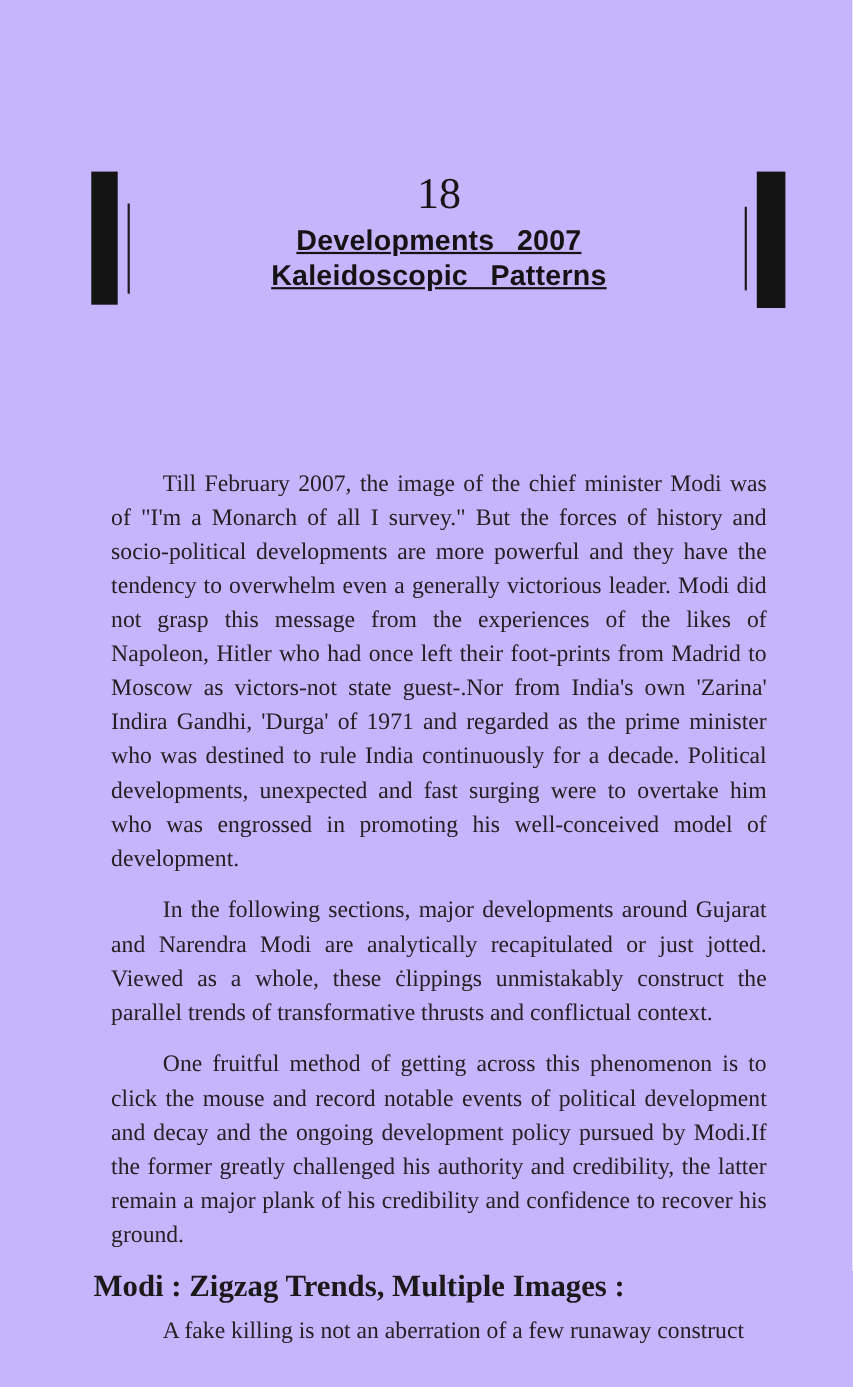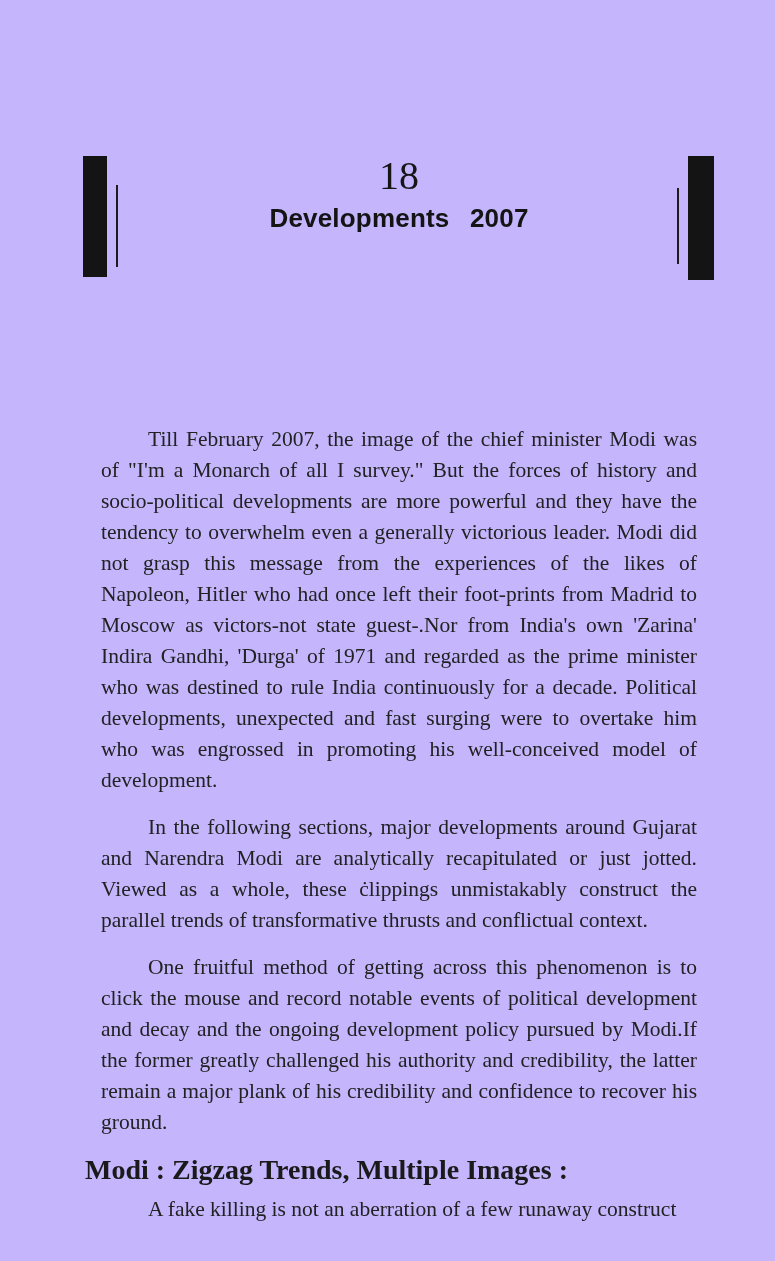--- a/index.html
+++ b/index.html
@@ -48,20 +48,21 @@
     top: 202px;
     left: 85px;
     width: 628px;
     text-align: center;
     font-family: "Liberation Sans", "DejaVu Sans", sans-serif;
     font-weight: bold;
     font-size: 26px;
     line-height: 32px;
     color: #141414;
     letter-spacing: 0.2px;
+    text-decoration: underline;
   }
   .chapter-title .title-line {
     display: block;
     word-spacing: 13px;
   }
 
   
   .body-text {
     position: absolute;
     top: 408px;
@@ -97,20 +98,21 @@
 
   <div class="ornament-bar left"></div>
   <div class="ornament-rule left"></div>
   <div class="ornament-bar right"></div>
   <div class="ornament-rule right"></div>
 
   <div class="chapter-number">18</div>
 
   <div class="chapter-title">
     <span class="title-line">Developments 2007</span>
+    <span class="title-line">Kaleidoscopic Patterns</span>
   </div>
 
   <div class="body-text">
     <p>Till February 2007, the image of the chief minister Modi was of "I'm a Monarch of all I survey." But the forces of history and socio-political developments are more powerful and they have the tendency to overwhelm even a generally victorious leader. Modi did not grasp this message from the experiences of the likes of Napoleon, Hitler who had once left their foot-prints from Madrid to Moscow as victors-not state guest-.Nor from India's own 'Zarina' Indira Gandhi, 'Durga' of 1971 and regarded as the prime minister who was destined to rule India continuously for a decade. Political developments, unexpected and fast surging were to overtake him who was engrossed in promoting his well-conceived model of development.</p>
     <p>In the following sections, major developments around Gujarat and Narendra Modi are analytically recapitulated or just jotted. Viewed as a whole, these ċlippings unmistakably construct the parallel trends of transformative thrusts and conflictual context.</p>
     <p>One fruitful method of getting across this phenomenon is to click the mouse and record notable events of political development and decay and the ongoing development policy pursued by Modi.If the former greatly challenged his authority and credibility, the latter remain a major plank of his credibility and confidence to recover his ground.</p>
     <h2>Modi : Zigzag Trends, Multiple Images :</h2>
     <p>A fake killing is not an aberration of a few runaway construct</p>
   </div>
 

